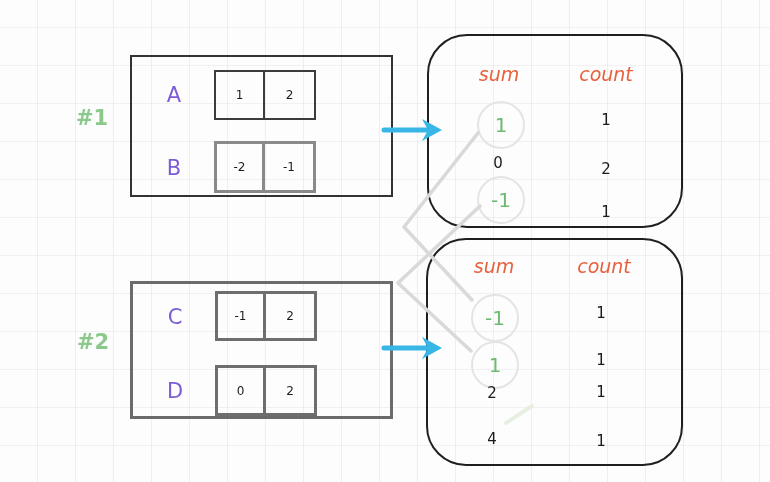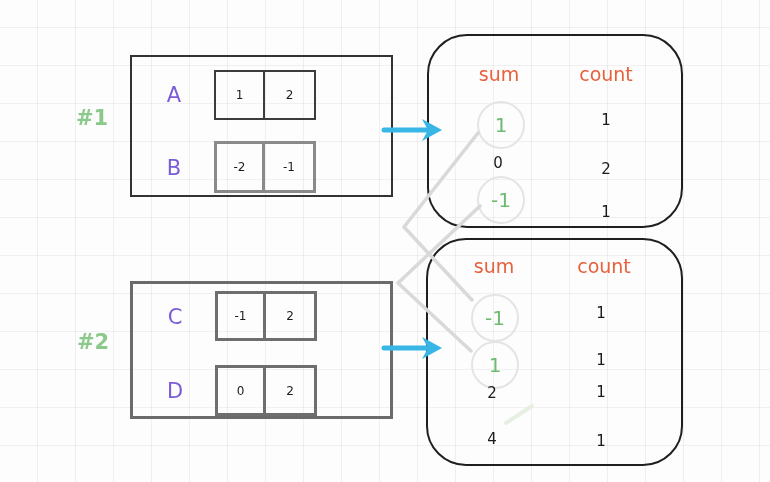--- a/index.html
+++ b/index.html
@@ -24,21 +24,21 @@
   .cell{box-sizing:border-box;width:51px;display:flex;align-items:center;justify-content:center;
         font-size:12px;color:#1c1c1c;background:transparent;}
   .a-cells .cell{height:50px;border:2px solid #3c3c3c;}
   .b-cells .cell{height:52px;border:3px solid #8a8a8a;}
   .c-cells .cell{height:50px;border:3px solid #6e6e6e;}
   .d-cells .cell{height:51px;border:3px solid #6e6e6e;}
   .cells .cell + .cell{border-left:none;}
   .round-box{position:absolute;box-sizing:border-box;border:2px solid #1f1f1f;border-radius:40px;}
   .t1{left:427px;top:34px;width:256px;height:194px;}
   .t2{left:426px;top:238px;width:257px;height:228px;}
-  .hdr{position:absolute;width:60px;text-align:center;font-size:19px;color:#e8603c;}
+  .hdr{position:absolute;width:60px;text-align:center;font-size:19px;color:#e8603c;font-style:italic;}
   .sumv{position:absolute;width:60px;text-align:center;font-size:15px;color:#1b1b1b;}
   .cnt{position:absolute;width:60px;text-align:center;font-size:15px;color:#1b1b1b;}
   .circle{position:absolute;width:44px;height:44px;border:2.5px solid #e4e4e4;border-radius:50%;
           display:flex;align-items:center;justify-content:center;
           font-size:20px;color:#6dbb70;background:transparent;}
   .overlay{position:absolute;left:0;top:0;width:770px;height:482px;pointer-events:none;}
 </style>
 </head>
 <body>
 

